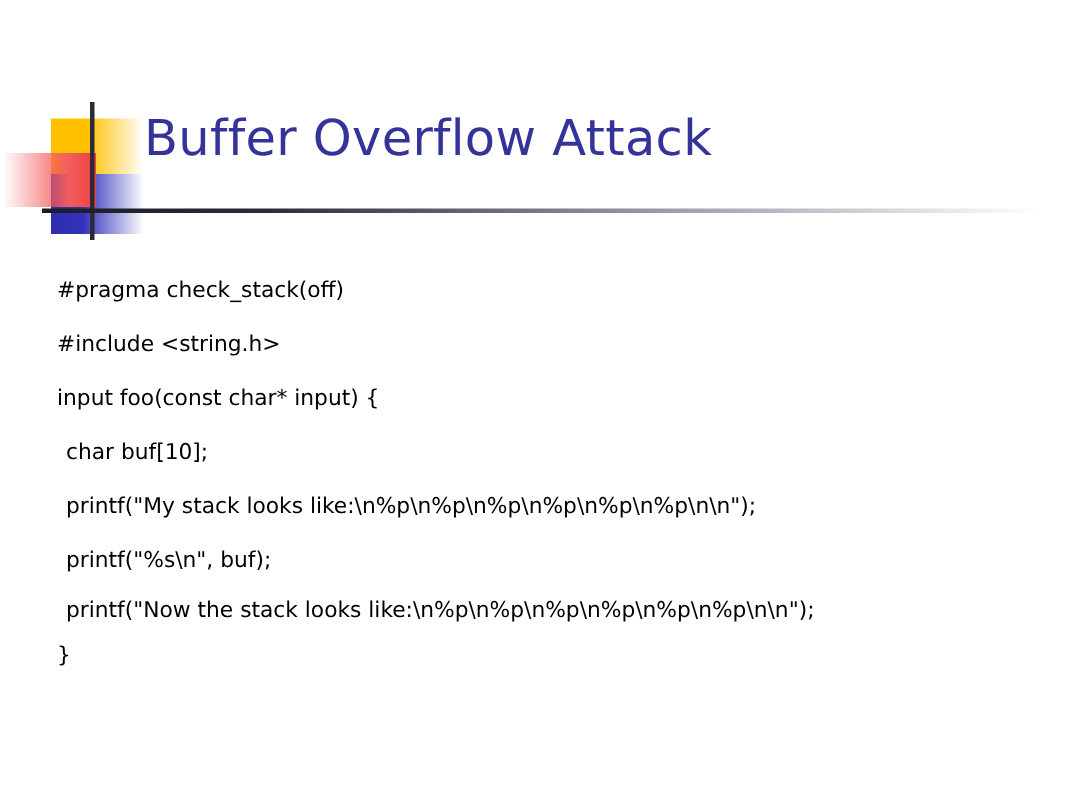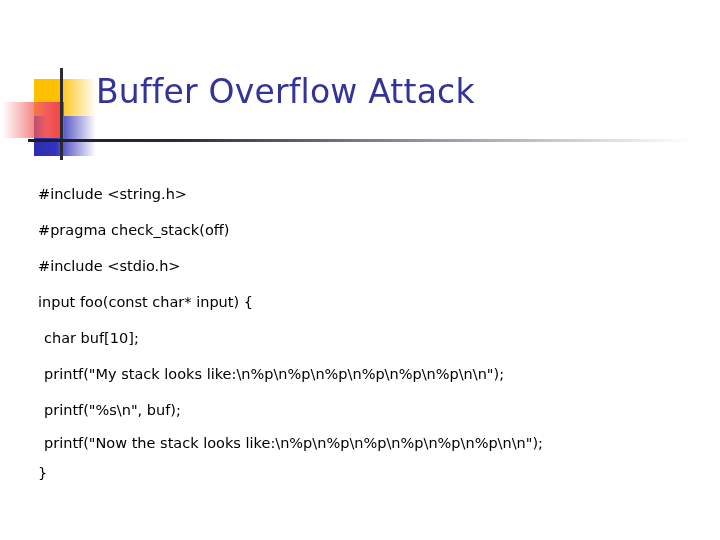--- a/index.html
+++ b/index.html
@@ -122,23 +122,22 @@
       <div class="sq-red"></div>
       <div class="rule-v"></div>
     </div>
 
     <div class="rule-h"></div>
 
     <div class="slide-title">Buffer Overflow Attack</div>
   </div>
 
   <div class="code-body">
+    <div class="code-line">#pragma check_stack(off)</div>
     <div class="code-line">#include &lt;string.h&gt;</div>
-    <div class="code-line">#pragma check_stack(off)</div>
-    <div class="code-line">#include &lt;stdio.h&gt;</div>
     <div class="code-line">input foo(const char* input) {</div>
     <div class="code-line indent-1">char buf[10];</div>
     <div class="code-line indent-1">printf("My stack looks like:\n%p\n%p\n%p\n%p\n%p\n%p\n\n");</div>
     <div class="code-line indent-1">printf("%s\n", buf);</div>
     <div class="code-line indent-1 tight">printf("Now the stack looks like:\n%p\n%p\n%p\n%p\n%p\n%p\n\n");</div>
     <div class="code-line tight">}</div>
   </div>
 
 </div>
 

